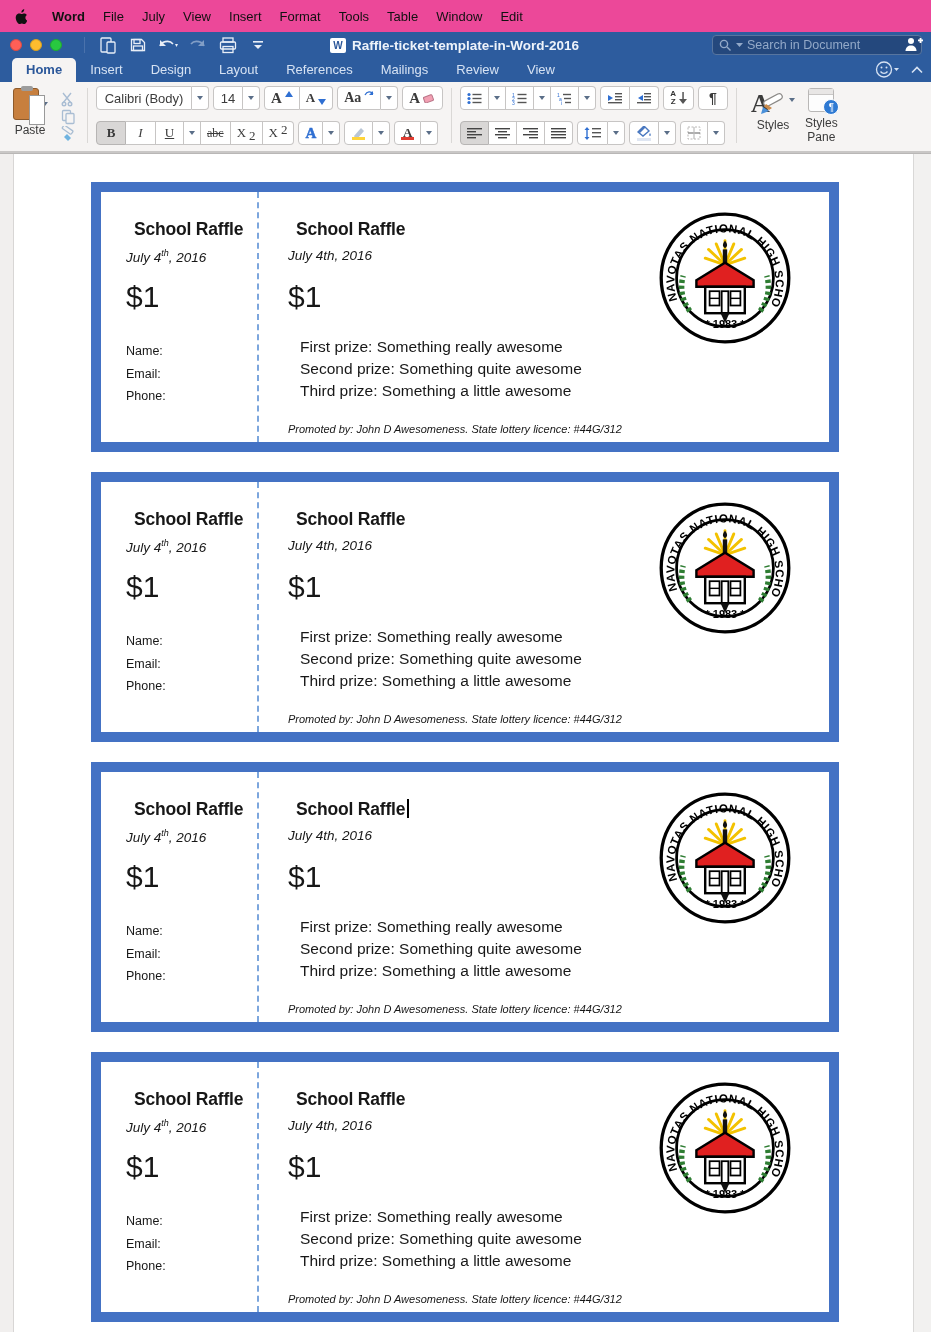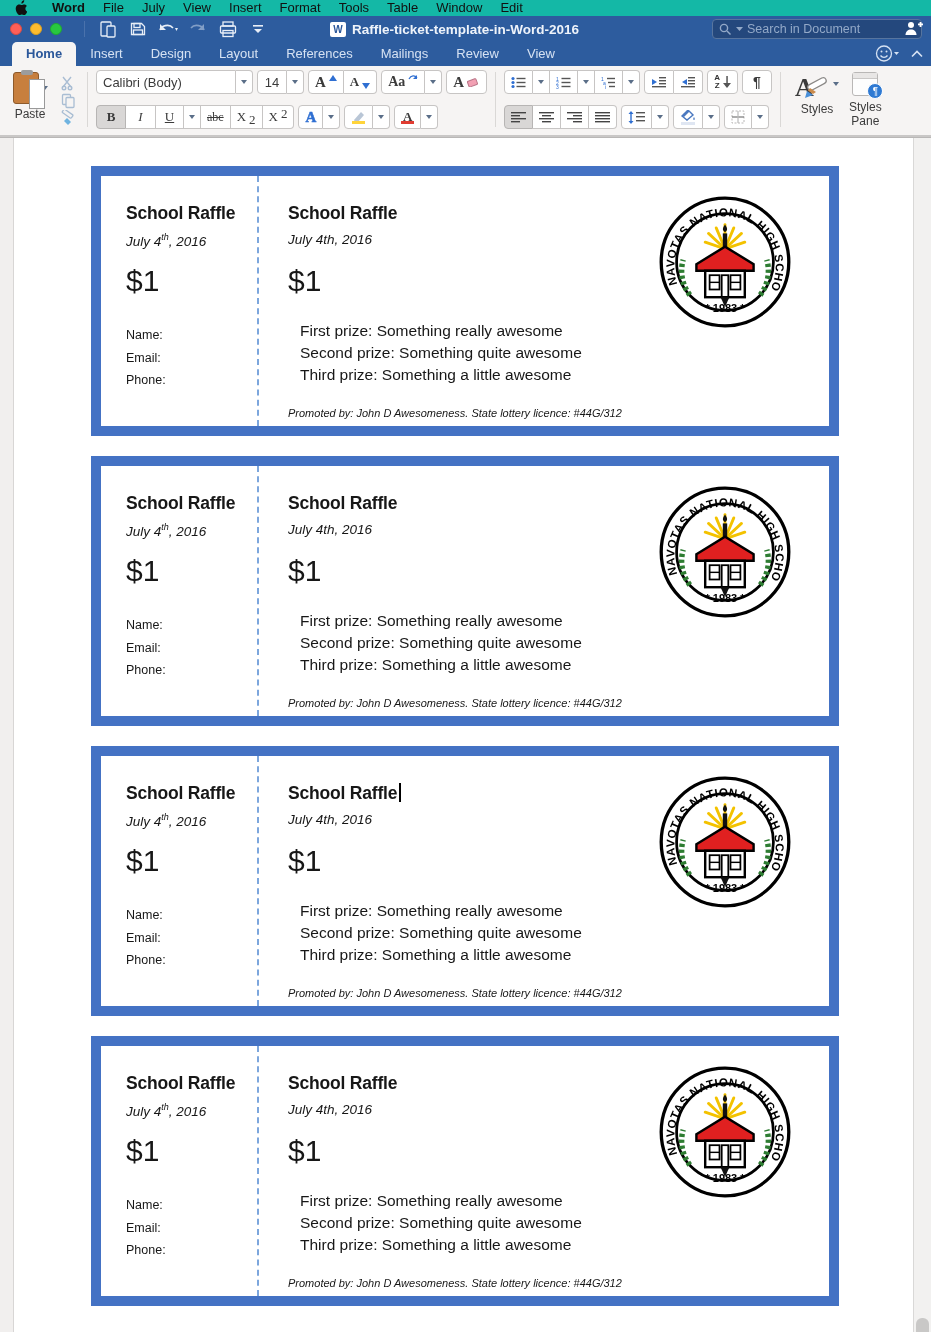--- a/index.html
+++ b/index.html
@@ -1,19 +1,19 @@
 <!DOCTYPE html>
 <html><head>
 <meta charset="utf-8">
 <style>
   * { margin:0; padding:0; box-sizing:border-box; }
   html,body { width:931px; height:1332px; overflow:hidden; font-family:"Liberation Sans",sans-serif; background:#fff; }
 
   
-  .menubar { height:16px; background:#14b8a6; display:flex; align-items:flex-start; padding-left:14px; font-size:13px; color:#111; }
+  .menubar { height:32px; background:#ec4899; display:flex; align-items:center; padding-left:14px; font-size:13px; color:#111; }
   .menubar .apple { margin-right:16px; display:flex; align-items:center; }
   .menubar .mitem { padding:0 9px; }
   .menubar .mitem.app { font-weight:bold; }
 
   
   .titlebar { height:26px; background:#2d5c9e; display:flex; align-items:center; padding:0 10px; position:relative; }
   .tlights { display:flex; gap:8px; align-items:center; margin-right:14px; }
   .tl { width:12px; height:12px; border-radius:50%; }
   .tl.red { background:#ff5f57; border:1px solid #d94c44; }
   .tl.yellow { background:#febc2e; border:1px solid #d8a022; }
@@ -55,21 +55,21 @@
   .strike { text-decoration:line-through; font-family:Liberation Serif, serif; font-size:12px; }
   .subsup { font-family:"Liberation Serif",serif; }
   .paste-group { display:flex; gap:5px; padding-top:2px; }
   .paste-btn { display:flex; flex-direction:column; align-items:center; width:44px; }
   .clip { width:26px; height:32px; background:#c77f3e; border:1px solid #8d5a2b; border-radius:3px; position:relative; }
   .clip:before { content:""; position:absolute; left:7px; top:-3px; width:12px; height:5px; background:#9c9c9c; border-radius:2px; }
   .clip .page { position:absolute; right:-5px; top:6px; width:16px; height:22px; background:#fff; border:1px solid #999; }
   .paste-label { font-size:12px; color:#3b3b3b; margin-top:3px; }
   .cutcol { display:flex; flex-direction:column; justify-content:space-between; padding:2px 0; }
   .mini { width:22px; height:18px; display:flex; align-items:center; justify-content:center; }
-  .fontname { width:140px; justify-content:flex-start; }
+  .fontname { width:96px; justify-content:center; }
   .fontsize { width:30px; }
   .ico svg { display:block; }
   .bigA { font-size:15px; font-weight:bold; font-family:"Liberation Serif",serif; }
   .blueA { color:#2f6fd2; -webkit-text-stroke:.5px #2f6fd2; }
   .redbar { display:inline-block; width:13px; height:3px; background:#e03c31; margin-top:-2px; }
   .ylwbar { display:inline-block; width:13px; height:3px; background:#ffd43a; margin-top:-2px; }
   .stack { display:flex; flex-direction:column; align-items:center; line-height:1; }
   .styles-group { display:flex; align-items:flex-start; gap:10px; padding:2px 4px 0 6px; }
   .style-big { display:flex; flex-direction:column; align-items:center; font-size:12px; color:#3b3b3b; }
   .panewin { width:26px; height:24px; background:#fdfdfd; border:1px solid #b9b7b6; border-radius:3px; position:relative; }
@@ -81,21 +81,21 @@
   .edge-l { position:absolute; left:0; top:0; bottom:0; width:14px; background:#f1efee; border-right:1px solid #d8d6d5; }
   .scrolltrack { position:absolute; right:0; top:0; bottom:0; width:18px; background:#f2f1f0; border-left:1px solid #d9d8d7; }
   .scrollthumb { position:absolute; right:2px; bottom:0; width:13px; height:28px; background:#c9c8c7; border-radius:6px; }
   .page { position:absolute; left:15px; top:0; width:897px; bottom:0; background:#fff; padding-top:28px; }
 
   
   .ticket { width:748px; height:270px; border:10px solid #4472c4; background:#fff; margin:0 0 20px 76px; position:relative; }
   .tinner { position:absolute; inset:0; }
   .tdivider { position:absolute; left:156px; top:0; bottom:0; border-left:2px dashed #7ca6dd; }
   .doc-font { font-family:"Liberation Sans",sans-serif; color:#171717; }
-  .stub-title,.main-title { position:absolute; font-size:17.5px; font-weight:bold; letter-spacing:-.2px; }
+  .stub-title,.main-title { position:absolute; font-size:17.5px; font-weight:bold; letter-spacing:-.2px;margin-left:8px; }
   .stub-title { left:25px; top:27px; }
   .main-title { left:187px; top:27px; }
   .tdate { position:absolute; font-size:13.5px; font-style:italic; }
   .stub-date { left:25px; top:56px; }
   .main-date { left:187px; top:56px; }
   .tdate sup { font-size:9px; }
   .tprice { position:absolute; font-size:30px; font-weight:500; }
   .stub-price { left:25px; top:88px; }
   .main-price { left:187px; top:88px; }
   .stub-fields { position:absolute; left:25px; top:148px; font-size:12.5px; line-height:22.5px; }

